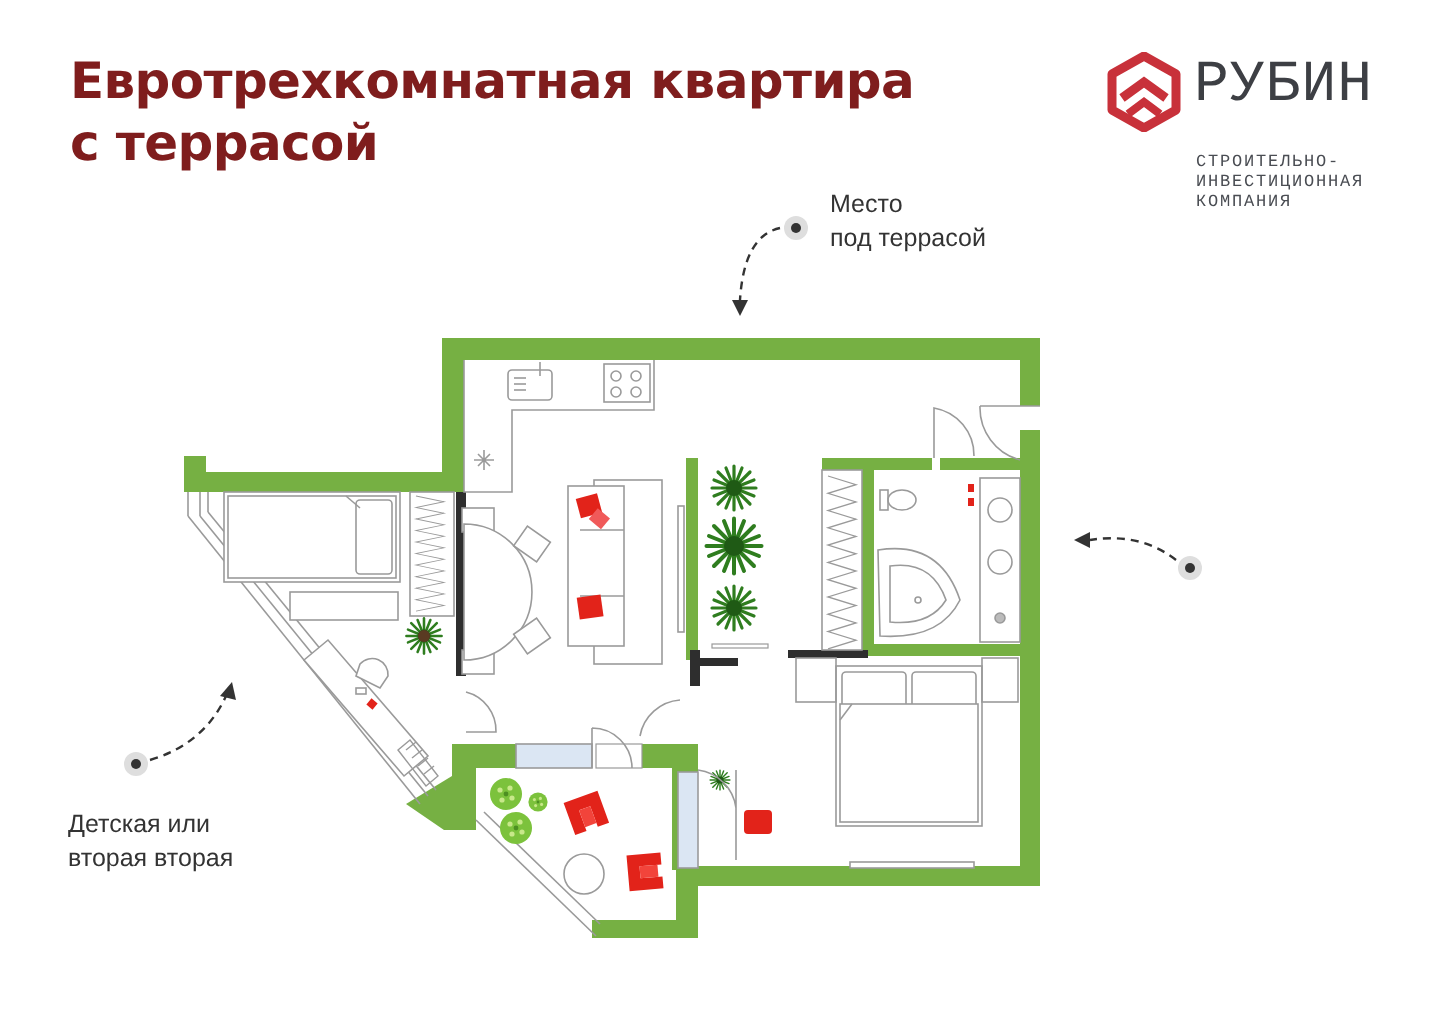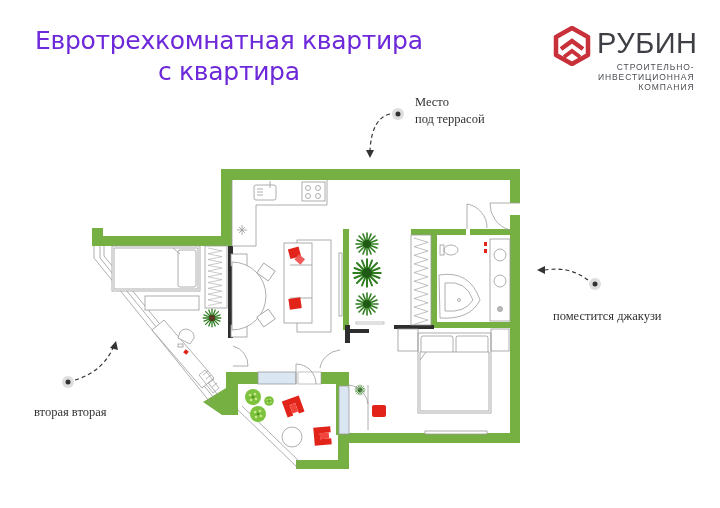--- a/index.html
+++ b/index.html
@@ -3,42 +3,42 @@
 <meta charset="utf-8">
 <style>
   html, body { margin: 0; padding: 0; }
   body {
     width: 720px; height: 508px; overflow: hidden; background: #ffffff;
     font-family: "Liberation Sans", "DejaVu Sans", sans-serif; position: relative; color: #3a3a3a;
   }
   .title {
     position: absolute; left: 35px; top: 25px; margin: 0;
     font-family: "DejaVu Sans", "Liberation Sans", sans-serif;
-    font-weight: normal; font-size: 25px; line-height: 31px; color: #6d28d9; letter-spacing: -0.3px; text-align: center;
+    font-weight: bold; font-size: 25px; line-height: 31px; color: #7f1d1d; letter-spacing: -0.3px;
   }
   .logo { position: absolute; left: 552px; top: 24px; width: 160px; height: 70px; }
   .logo-name {
     position: absolute; left: 45px; top: 3px; font-size: 29px; line-height: 32px;
-    color: #3d3f44; letter-spacing: 0.5px; font-family: Liberation Sans, sans-serif;
+    color: #3d3f44; letter-spacing: 0.5px; font-family: Liberation Mono, monospace;
   }
   .logo-sub {
-    position: absolute; left: 46px; top: 38px; font-size: 8.5px; line-height: 10px;
-    color: #4a4d53; letter-spacing: 0.9px; font-family: Liberation Sans, sans-serif; text-align: right;
+    position: absolute; left: 46px; top: 52px; font-size: 8.5px; line-height: 10px;
+    color: #4a4d53; letter-spacing: 0.9px; font-family: Liberation Mono, monospace;
   }
   .logo-sub div { white-space: nowrap; }
-  .annot { position: absolute; font-size: 12.5px; line-height: 17px; color: #333; font-family: Liberation Serif, serif; }
+  .annot { position: absolute; font-size: 12.5px; line-height: 17px; color: #333; font-family: Liberation Sans, sans-serif; }
   .annot div { white-space: nowrap; }
   #plan { position: absolute; left: 0; top: 0; }
 </style>
 </head>
 <body>
 
 <h1 class="title">
   <div>Евротрехкомнатная квартира</div>
-  <div>с квартира</div>
+  <div>с террасой</div>
 </h1>
 
 <div class="logo">
   <svg width="40" height="40" viewBox="0 0 40 40" style="position:absolute;left:0;top:2px;">
     <polygon points="20,2 36,11 36,29 20,38 4,29 4,11" fill="none" stroke="#c8313a" stroke-width="4.5" stroke-linejoin="round"></polygon>
     <polyline points="9,23 20,15 31,23" fill="none" stroke="#c8313a" stroke-width="4.5"></polyline>
     <polyline points="12,31 20,25 28,31" fill="none" stroke="#c8313a" stroke-width="4"></polyline>
   </svg>
   <div class="logo-name">РУБИН</div>
   <div class="logo-sub">
@@ -46,23 +46,23 @@
     <div>ИНВЕСТИЦИОННАЯ</div>
     <div>КОМПАНИЯ</div>
   </div>
 </div>
 
 <div class="annot" style="left:415px;top:94px;">
   <div>Место</div>
   <div>под террасой</div>
 </div>
 <div class="annot" style="left:553px;top:308px;">
-  <div>поместится джакузи</div>
 </div>
 <div class="annot" style="left:34px;top:404px;">
+  <div>Детская или</div>
   <div>вторая вторая</div>
 </div>
 
 <svg id="plan" width="720" height="508" viewBox="0 0 720 508">
   <defs>
     <g id="plant">
       <g stroke="#2f7d1f" stroke-width="1.6" stroke-linecap="round">
         <line x1="0" y1="0" x2="0" y2="-11"></line>
           <line x1="0" y1="0" x2="0" y2="11"></line>
         <line x1="0" y1="0" x2="-11" y2="0"></line>

